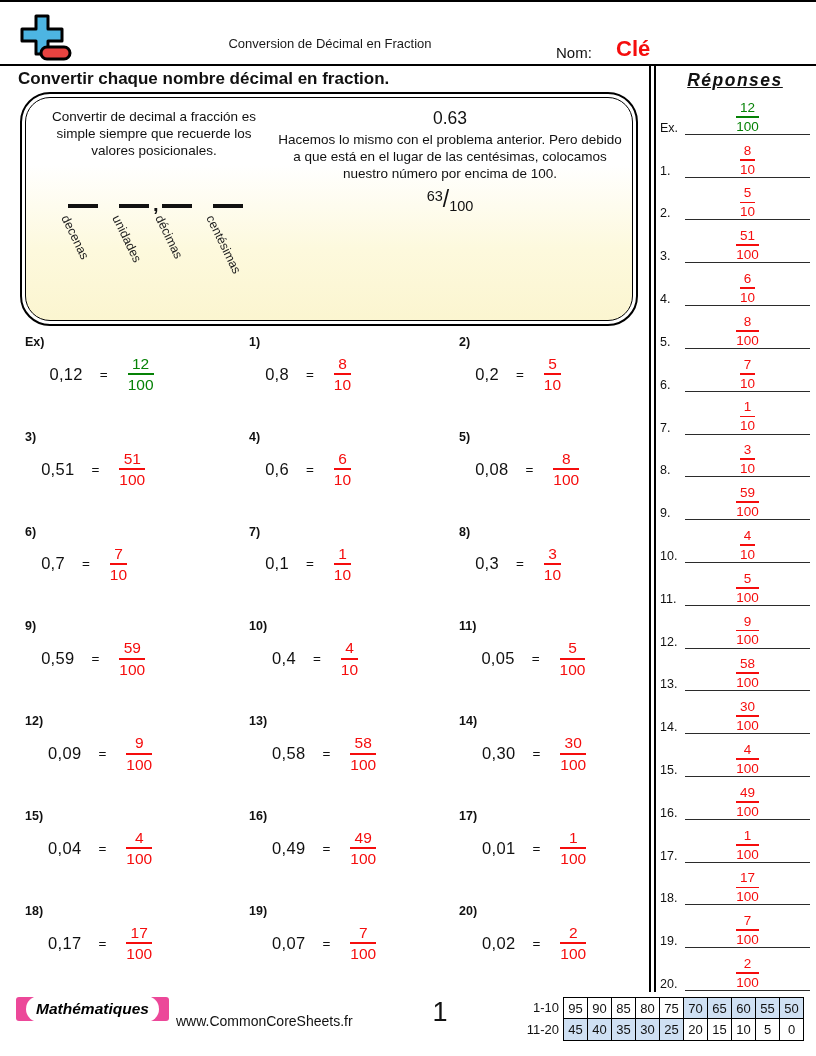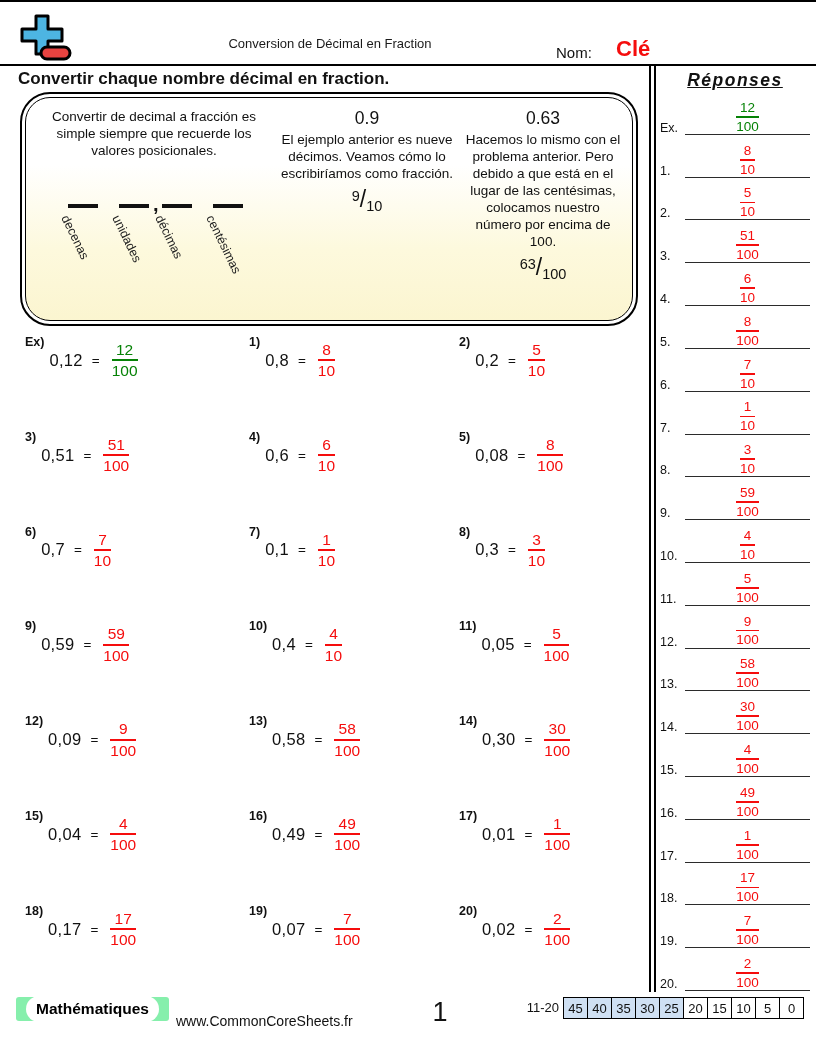--- a/index.html
+++ b/index.html
@@ -45,28 +45,28 @@
   .pv-comma { font-size:20px; font-weight:bold; line-height:0.35; margin:0 3px 0 -17px; }
   .slant-frac { margin-top:4px; font-size:14.5px; }
   .s-num { position:relative; top:-6px; }
   .s-slash { font-size:23px; font-weight:300; }
   .s-den { position:relative; top:4px; }
 
   
   .problems-grid { left:16px; top:330px; width:624px; height:662px; display:grid; grid-template-columns:224px 210px 1fr; grid-auto-rows:94.8px; }
   .problem { display:flex; align-items:flex-start; padding-left:9px; padding-top:4px; }
   .p-label { font-weight:bold; font-size:12.5px; margin-right:5px; margin-top:1px; }
-  .p-body { display:flex; align-items:center; margin-top:7px; }
+  .p-body { display:flex; align-items:center; margin-top:21px;gap:8px; }
   .p-decimal { font-size:16.5px; letter-spacing:0.3px; }
   .p-eq { font-size:13.5px; margin:0 9px; }
   .fraction { display:inline-block; text-align:center; font-size:15.5px; line-height:1.12; padding:0 3px; }
   .fraction .f-bar { height:2px; }
 
   
-  .brand-bar { left:16px; top:997px; width:153px; height:24px; background:#86efac; border-radius:3px; display:flex; align-items:center; justify-content:center; }
+  .brand-bar { left:16px; top:997px; width:153px; height:24px; background:#ec4899; border-radius:3px; display:flex; align-items:center; justify-content:center;font-style:italic; }
   .brand-pill { background:#fff; border-radius:17px; padding:4px 10px; font-weight:bold; font-size:15.5px; color:#000; white-space:nowrap; }
   .website { left:176px; top:1013px; font-size:14px; }
   .page-num { left:370px; top:997px; width:140px; text-align:center; font-size:27px; }
   .score-table { left:522px; top:997px; }
   .score-row { display:flex; height:22px; }
   .score-label { width:42px; text-align:right; padding-right:5px; font-size:13px; line-height:22px; }
   .score-cell { width:25px; border:1px solid #000; margin-left:-1px; margin-top:-1px; text-align:center; font-size:13px; line-height:21px; background:#fff; }
   .score-row:first-child .score-cell { margin-top:0; }
   .score-cell.hl { background:var(--hl); }
 </style>
@@ -336,27 +336,20 @@
 <span class="pv-comma">,</span>
   <span class="pv-unit">
     <span class="pv-label">décimas</span>
   </span>
 
   <span class="pv-unit">
     <span class="pv-label">centésimas</span>
   </span>
 </div>
     </div>
-    <div class="info-col c2">
-      <div class="info-head">0.9</div>
-      <div class="info-text">El ejemplo anterior es nueve décimos. Veamos cómo lo escribiríamos como fracción.</div>
-      <div class="slant-frac">
-        <span class="s-num">9</span><span class="s-slash">/</span><span class="s-den">10</span>
-      </div>
-    </div>
     <div class="info-col c3">
       <div class="info-head">0.63</div>
       <div class="info-text">Hacemos lo mismo con el problema anterior. Pero debido a que está en el lugar de las centésimas, colocamos nuestro número por encima de 100.</div>
       <div class="slant-frac">
         <span class="s-num">63</span><span class="s-slash">/</span><span class="s-den">100</span>
       </div>
     </div>
   </div>
 </div>
 
@@ -634,20 +627,33 @@
     </span>
   </div>
 </div>
 
 <div class="abs brand-bar">
   <span class="brand-pill">Mathématiques</span>
 </div>
 <div class="abs website">www.CommonCoreSheets.fr</div>
 <div class="abs page-num">1</div>
 <div class="abs score-table">
+    <div class="score-row">
+      <span class="score-label">1-10</span>
+      <span class="score-cell">95</span>
+      <span class="score-cell">90</span>
+      <span class="score-cell">85</span>
+      <span class="score-cell">80</span>
+      <span class="score-cell">75</span>
+      <span class="score-cell hl">70</span>
+      <span class="score-cell hl">65</span>
+      <span class="score-cell hl">60</span>
+      <span class="score-cell hl">55</span>
+      <span class="score-cell hl">50</span>
+    </div>
     <div class="score-row">
       <span class="score-label">11-20</span>
       <span class="score-cell hl">45</span>
       <span class="score-cell hl">40</span>
       <span class="score-cell hl">35</span>
       <span class="score-cell hl">30</span>
       <span class="score-cell hl">25</span>
       <span class="score-cell">20</span>
       <span class="score-cell">15</span>
       <span class="score-cell">10</span>

